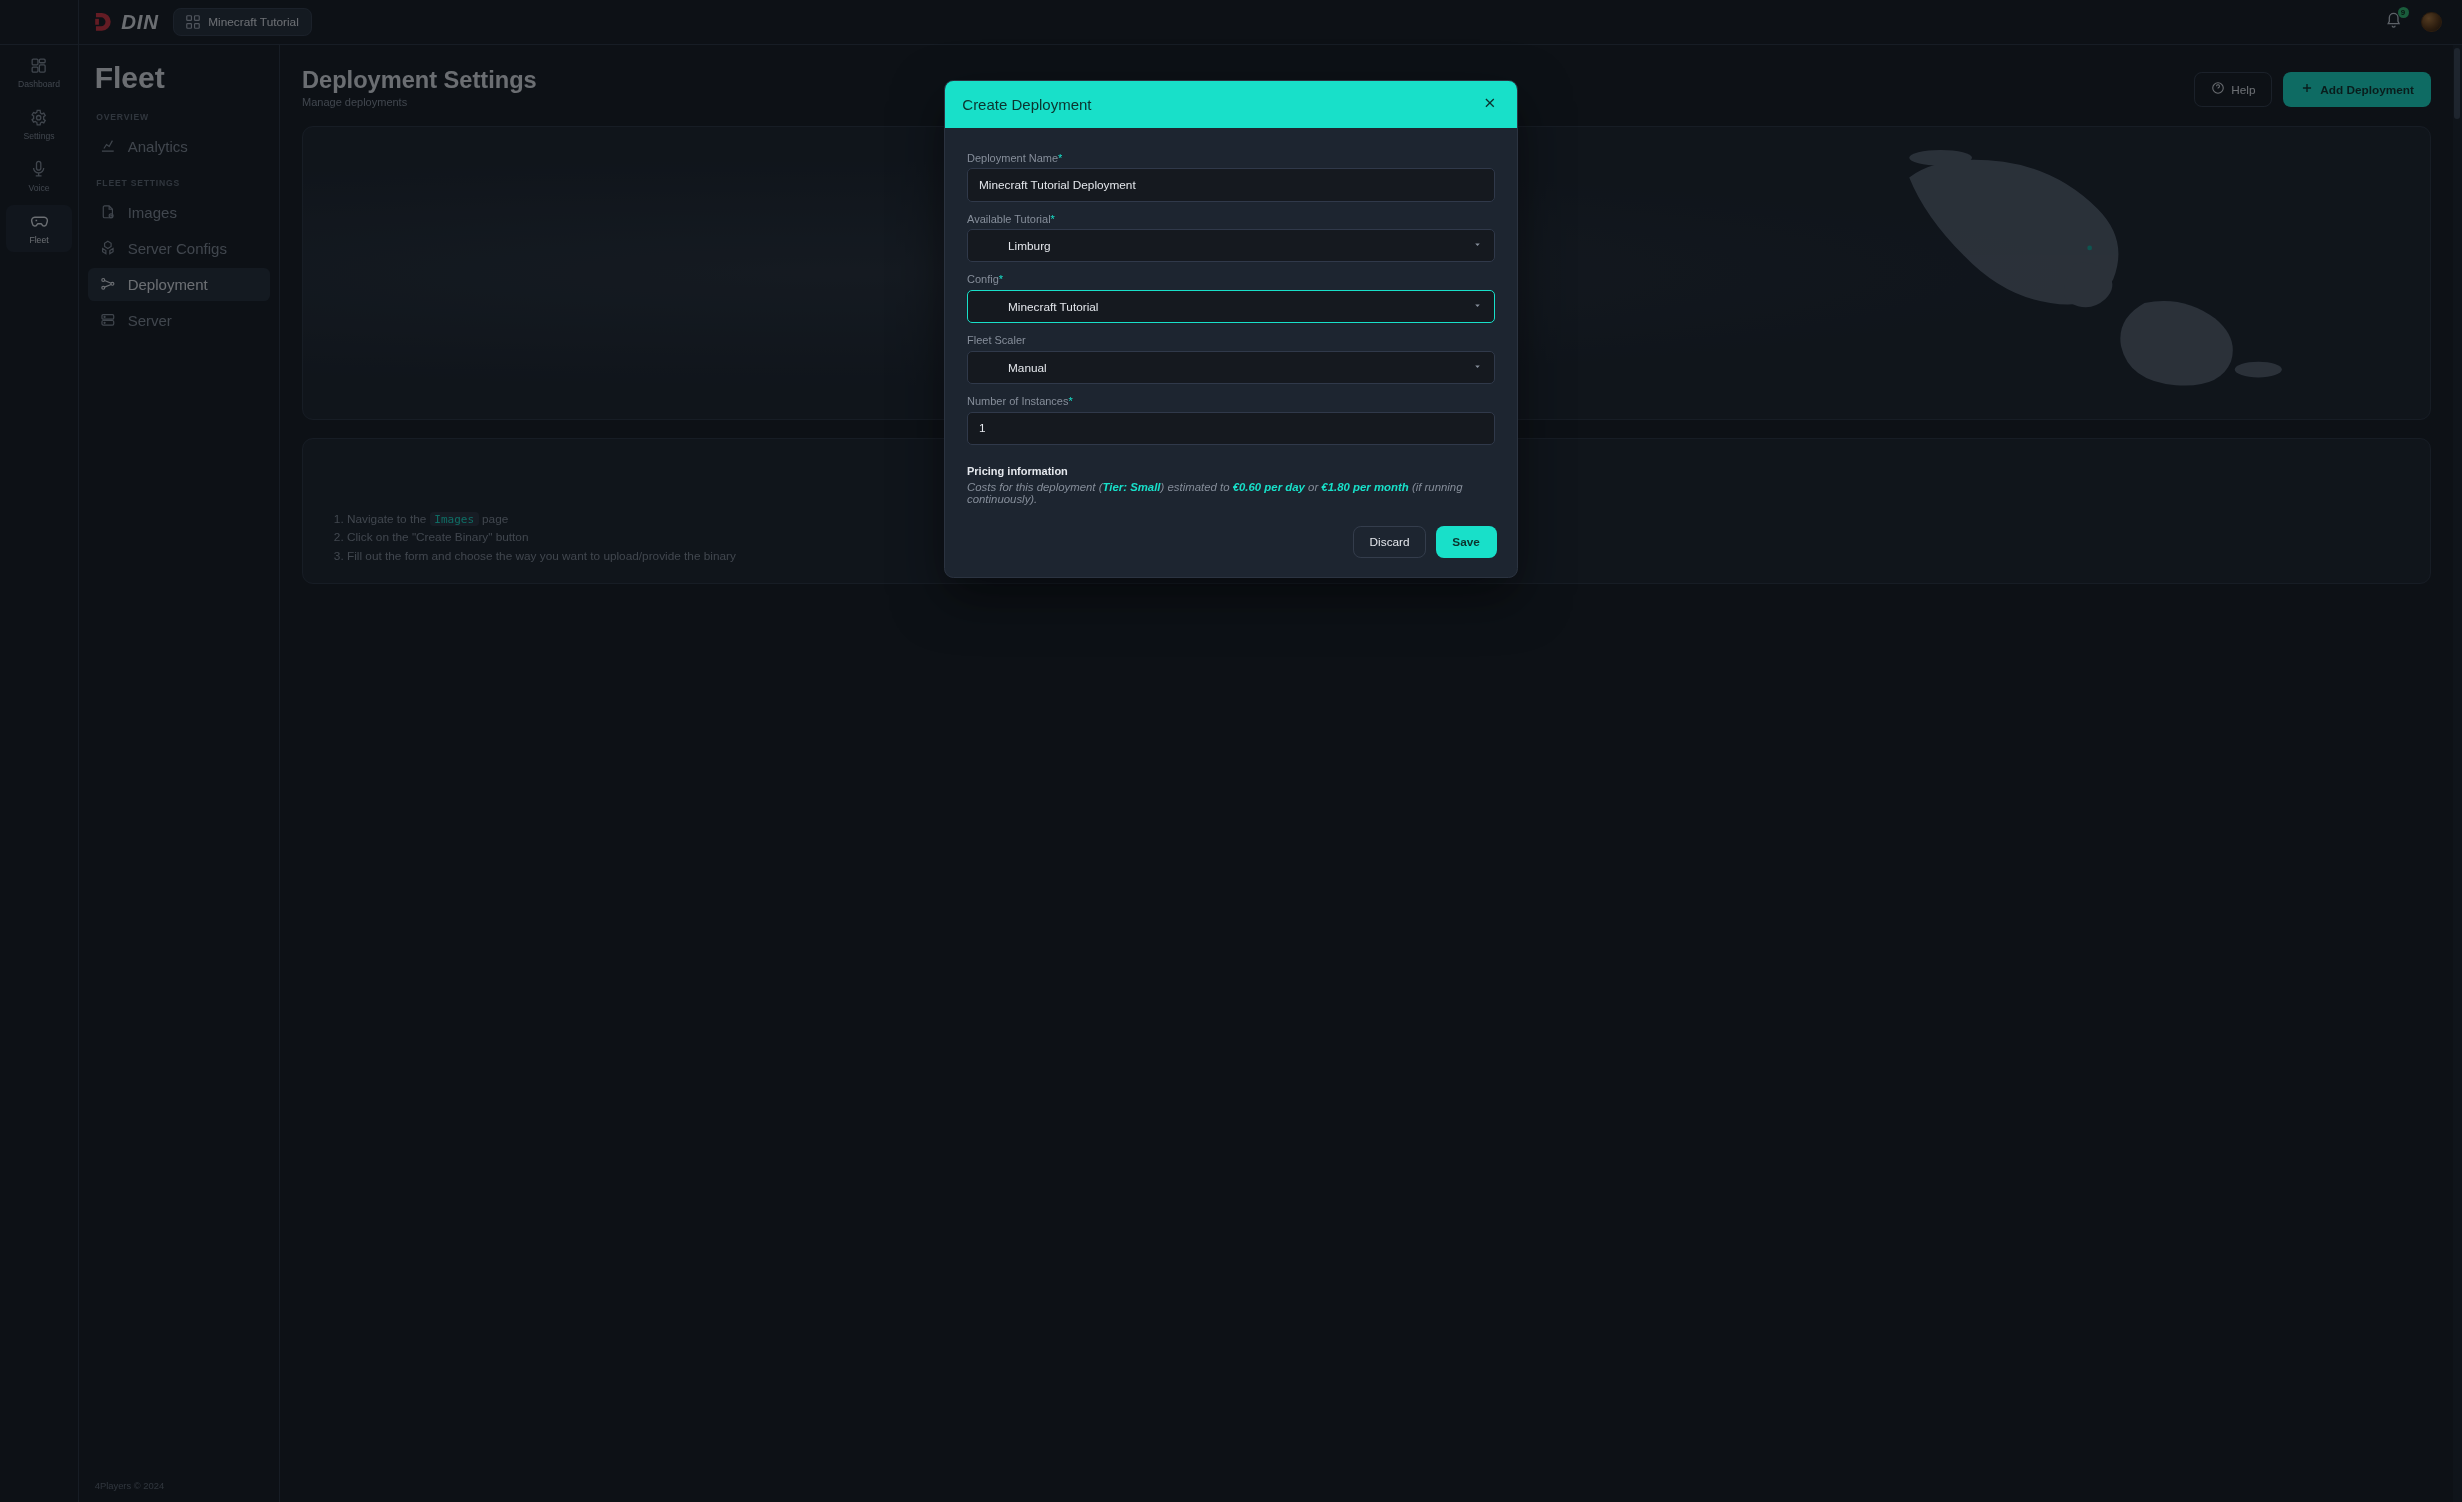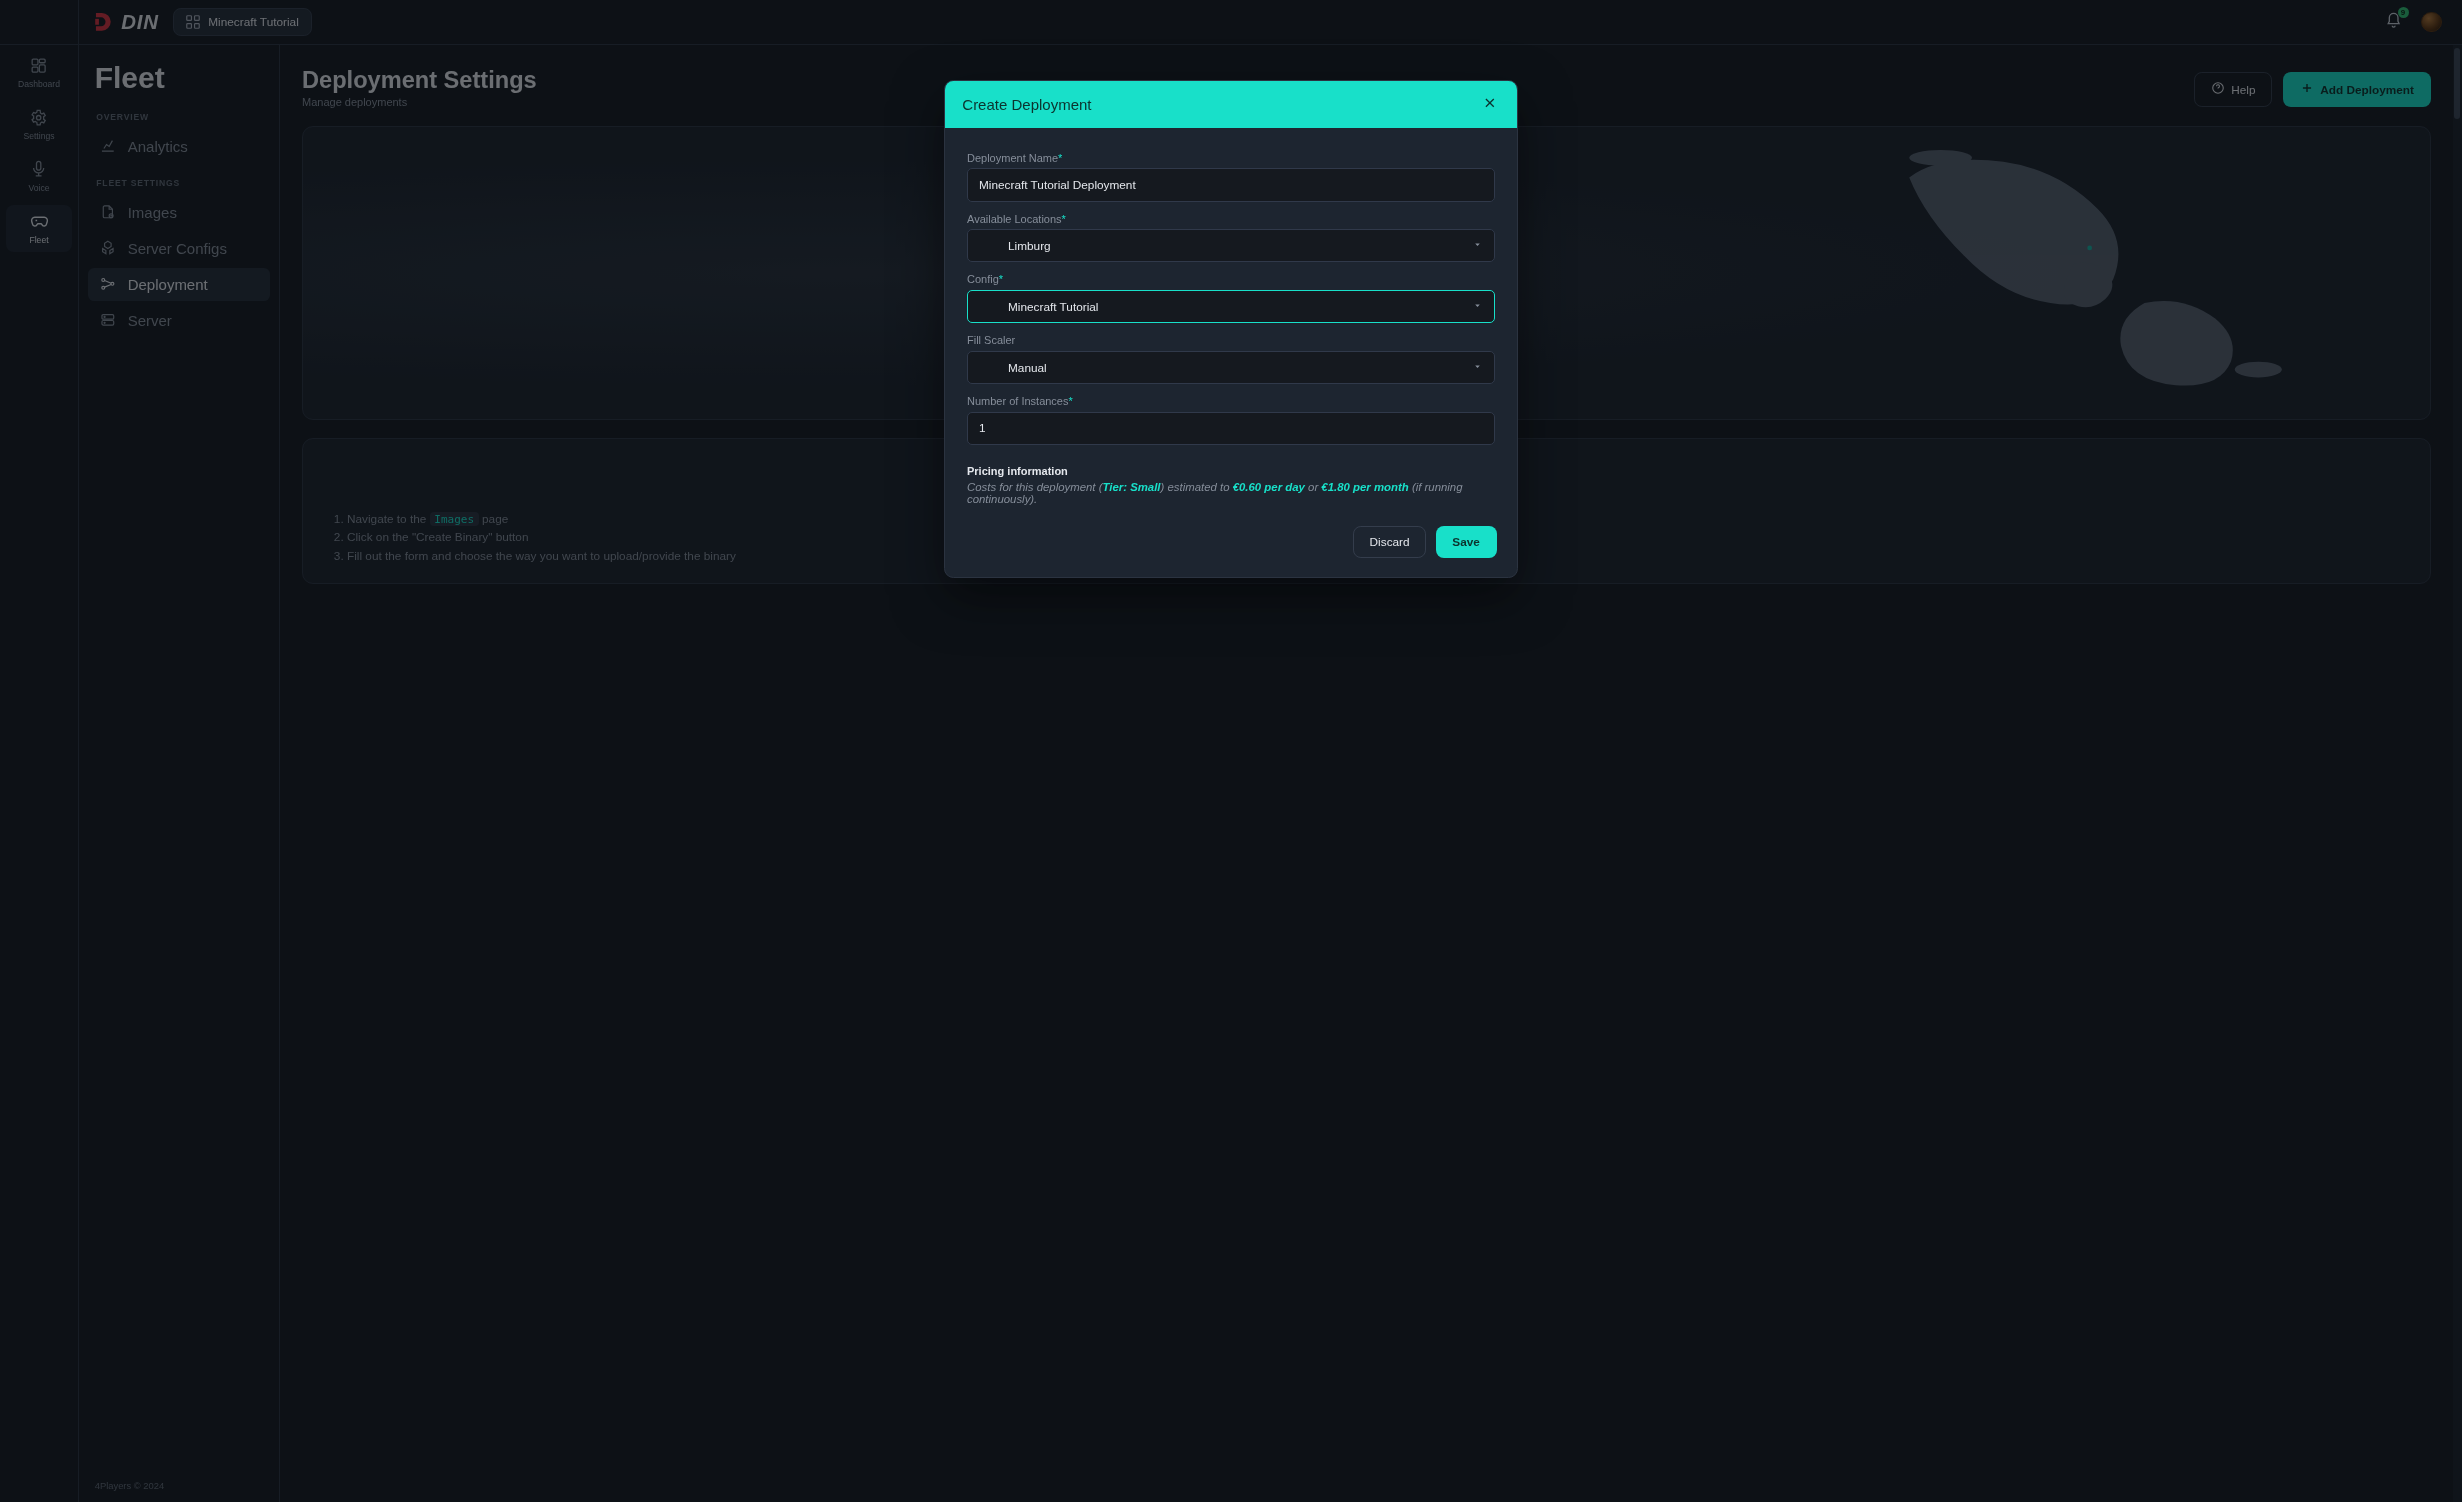--- a/index.html
+++ b/index.html
@@ -490,21 +490,21 @@
     </div>
 
     <div class="modal-body">
 
       <label class="form-label">
         <span>Deployment Name</span><span class="req-star">*</span>
       </label>
       <input class="form-field" value="Minecraft Tutorial Deployment" style="">
 
       <label class="form-label">
-        <span>Available Locations</span><span class="req-star">*</span>
+        <span>Available Tutorial</span><span class="req-star">*</span>
       </label>
       <div class="form-select">
         <span>Limburg</span>
         <span class="chev">
           <svg width="11" height="11" viewBox="0 0 24 24" fill="currentColor">
               <path d="M7 10l5 5 5-5z"></path>
             </svg>
         </span>
       </div>
 
@@ -513,21 +513,21 @@
       </label>
       <div class="form-select sel-accent">
         <span>Minecraft Tutorial</span>
         <span class="chev">
           <svg width="11" height="11" viewBox="0 0 24 24" fill="currentColor">
               <path d="M7 10l5 5 5-5z"></path>
             </svg>
         </span>
       </div>
 
-      <label class="form-label">Fill Scaler</label>
+      <label class="form-label">Fleet Scaler</label>
       <div class="form-select">
         <span>Manual</span>
         <span class="chev">
           <svg width="11" height="11" viewBox="0 0 24 24" fill="currentColor">
               <path d="M7 10l5 5 5-5z"></path>
             </svg>
         </span>
       </div>
 
       <label class="form-label">

